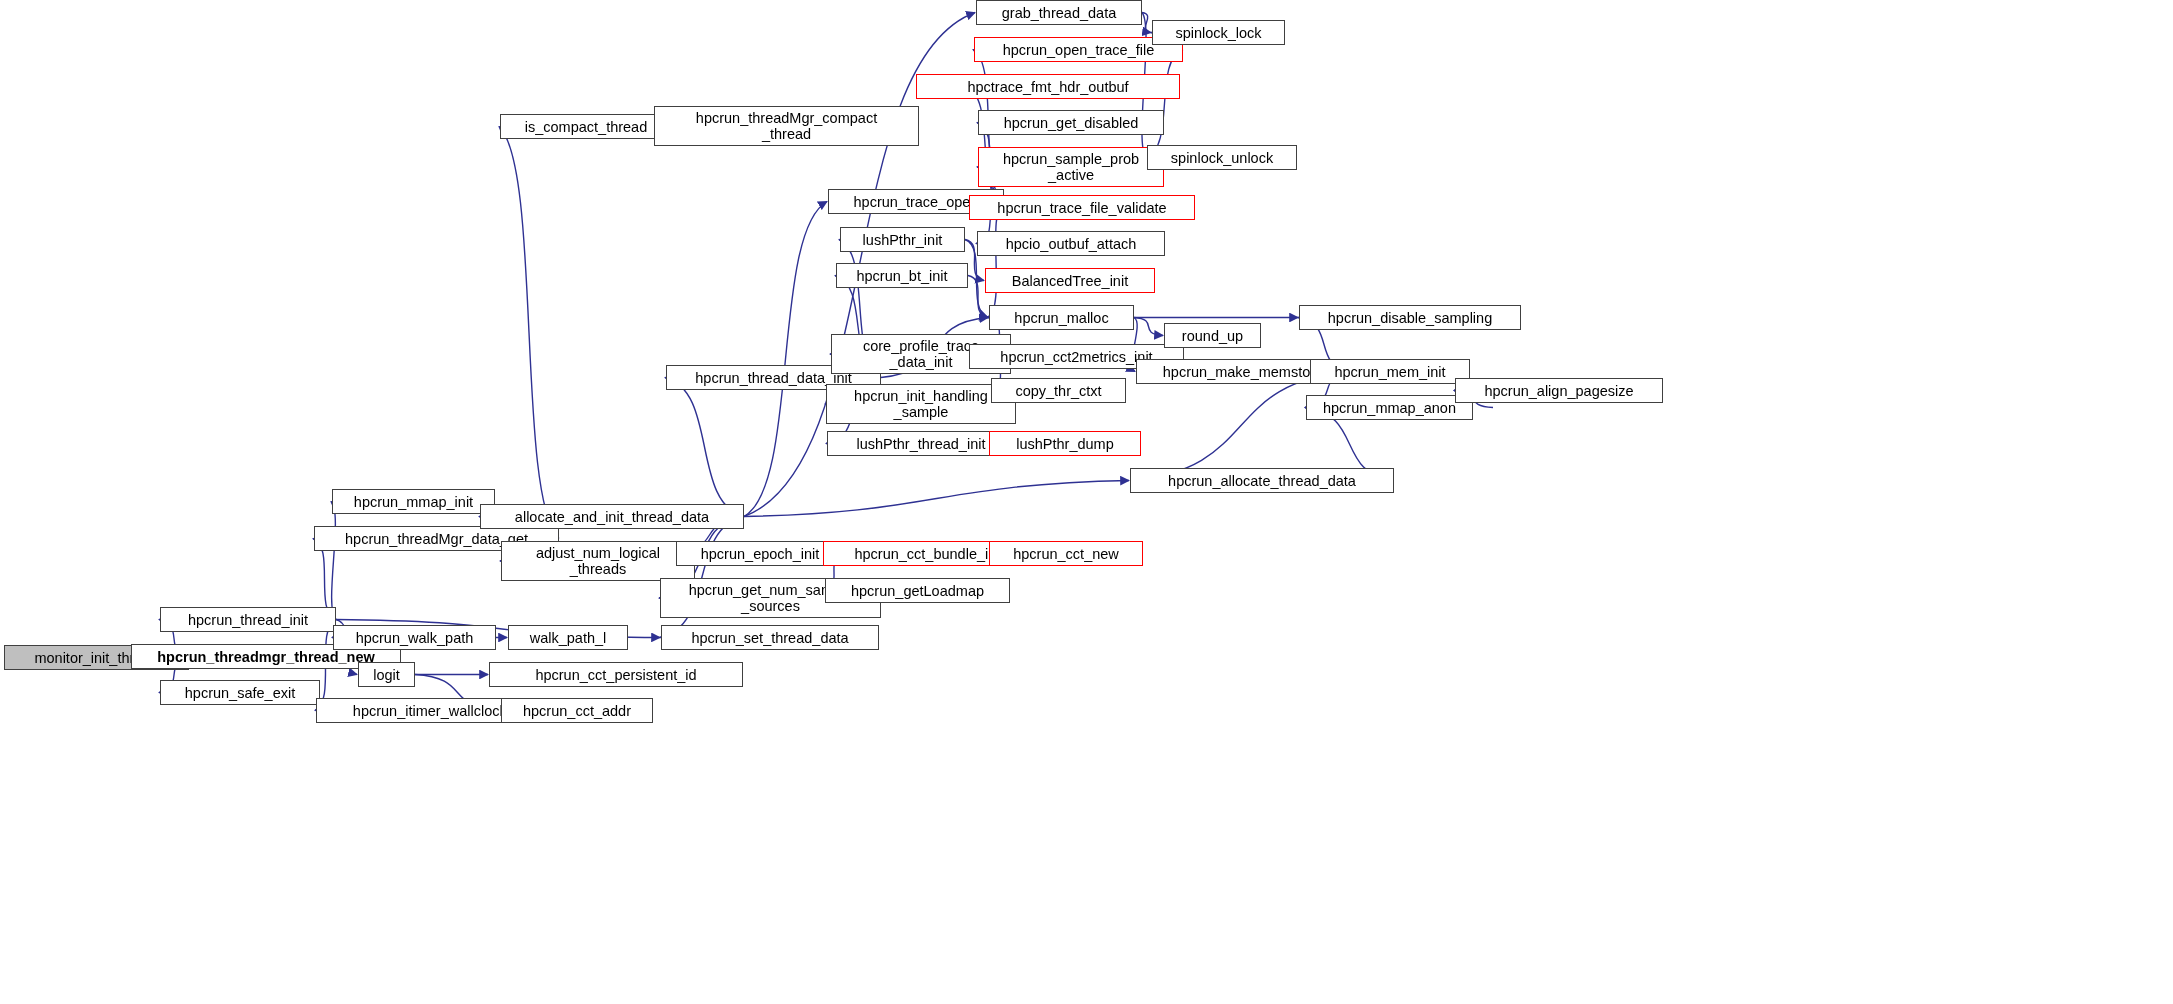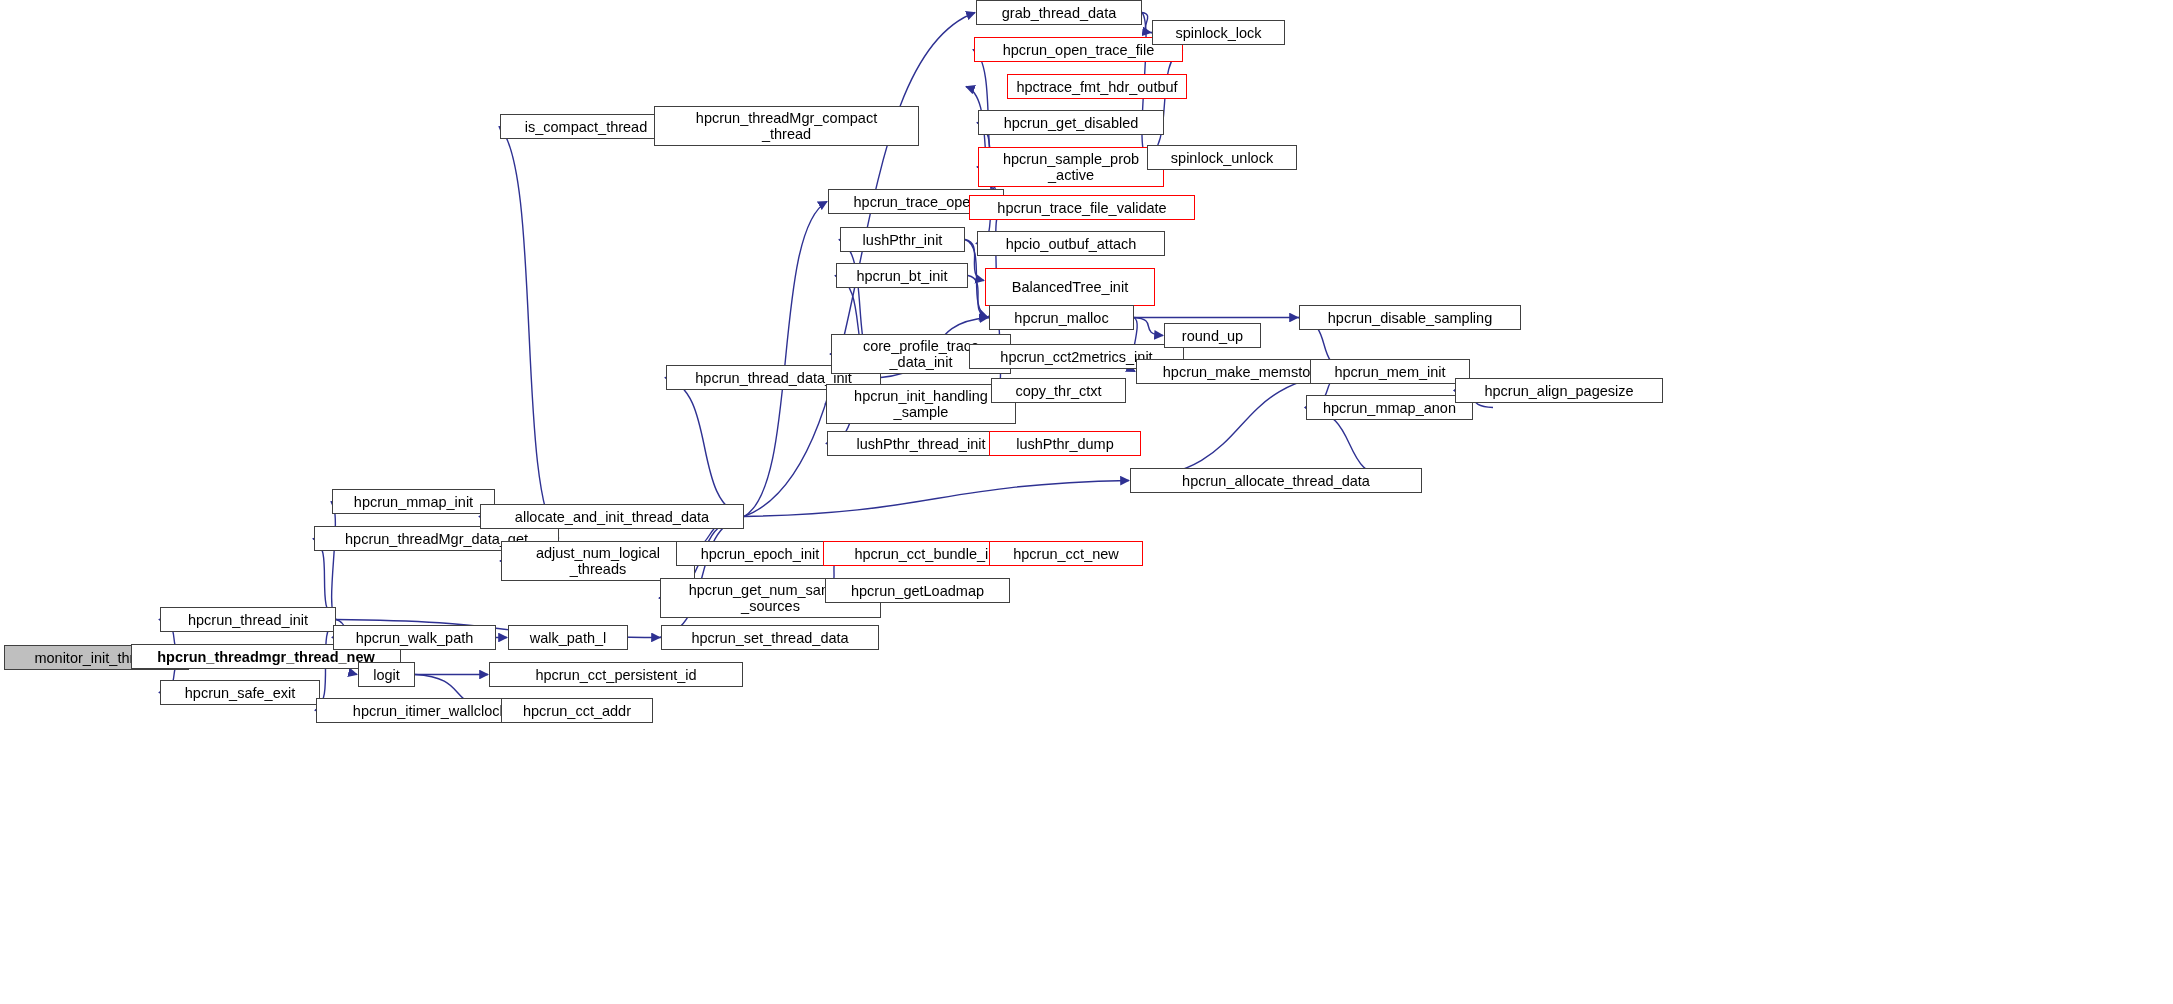--- a/index.html
+++ b/index.html
@@ -151,33 +151,33 @@
       <div class="node" style="left: 836px; top: 263px; width: 132px; height: 25px; text-align: right;">hpcrun_bt_init</div>
       <div class="node" style="left: 831px; top: 334px; width: 180px; height: 40px;">core_profile_trace
 _data_init</div>
       <div class="node" style="left: 826px; top: 384px; width: 190px; height: 40px;">hpcrun_init_handling
 _sample</div>
       <div class="node" style="left: 827px; top: 431px; width: 188px; height: 25px;">lushPthr_thread_init</div>
       <div class="node red" style="left: 989px; top: 431px; width: 152px; height: 25px;">lushPthr_dump</div>
       <div class="node" style="left: 828px; top: 189px; width: 176px; height: 25px;">hpcrun_trace_open</div>
       <div class="node" style="left: 976px; top: 0px; width: 166px; height: 25px;">grab_thread_data</div>
       <div class="node red" style="left: 974px; top: 37px; width: 209px; height: 25px;">hpcrun_open_trace_file</div>
-      <div class="node red" style="left: 1007px; top: 74px; width: 180px; height: 25px;">hpctrace_fmt_hdr_outbuf</div>
+      <div class="node red" style="left: 916px; top: 74px; width: 264px; height: 25px;">hpctrace_fmt_hdr_outbuf</div>
       <div class="node" style="left: 978px; top: 110px; width: 186px; height: 25px;">hpcrun_get_disabled</div>
       <div class="node red" style="left: 978px; top: 147px; width: 186px; height: 40px;">hpcrun_sample_prob
 _active</div>
       <div class="node red" style="left: 969px; top: 195px; width: 226px; height: 25px;">hpcrun_trace_file_validate</div>
       <div class="node" style="left: 977px; top: 231px; width: 188px; height: 25px;">hpcio_outbuf_attach</div>
-      <div class="node red" style="left: 985px; top: 268px; width: 170px; height: 38px;">BalancedTree_init</div>
+      <div class="node red" style="left: 985px; top: 268px; width: 170px; height: 25px;">BalancedTree_init</div>
       <div class="node" style="left: 989px; top: 305px; width: 145px; height: 25px;">hpcrun_malloc</div>
       <div class="node" style="left: 969px; top: 344px; width: 215px; height: 25px;">hpcrun_cct2metrics_init</div>
       <div class="node" style="left: 991px; top: 378px; width: 135px; height: 25px;">copy_thr_ctxt</div>
       <div class="node" style="left: 1152px; top: 20px; width: 133px; height: 25px;">spinlock_lock</div>
       <div class="node" style="left: 1147px; top: 145px; width: 150px; height: 25px;">spinlock_unlock</div>
       <div class="node" style="left: 1164px; top: 323px; width: 97px; height: 25px;">round_up</div>
       <div class="node" style="left: 1136px; top: 359px; width: 214px; height: 25px;">hpcrun_make_memstore</div>
-      <div class="node" style="left: 1130px; top: 468px; width: 292px; height: 25px;">hpcrun_allocate_thread_data</div>
+      <div class="node" style="left: 1130px; top: 468px; width: 264px; height: 25px;">hpcrun_allocate_thread_data</div>
       <div class="node" style="left: 1299px; top: 305px; width: 222px; height: 25px;">hpcrun_disable_sampling</div>
       <div class="node" style="left: 1310px; top: 359px; width: 160px; height: 25px;">hpcrun_mem_init</div>
       <div class="node" style="left: 1306px; top: 395px; width: 167px; height: 25px;">hpcrun_mmap_anon</div>
       <div class="node" style="left: 1455px; top: 378px; width: 208px; height: 25px;">hpcrun_align_pagesize</div>
     </div>
 </div>
 
 </body></html>

